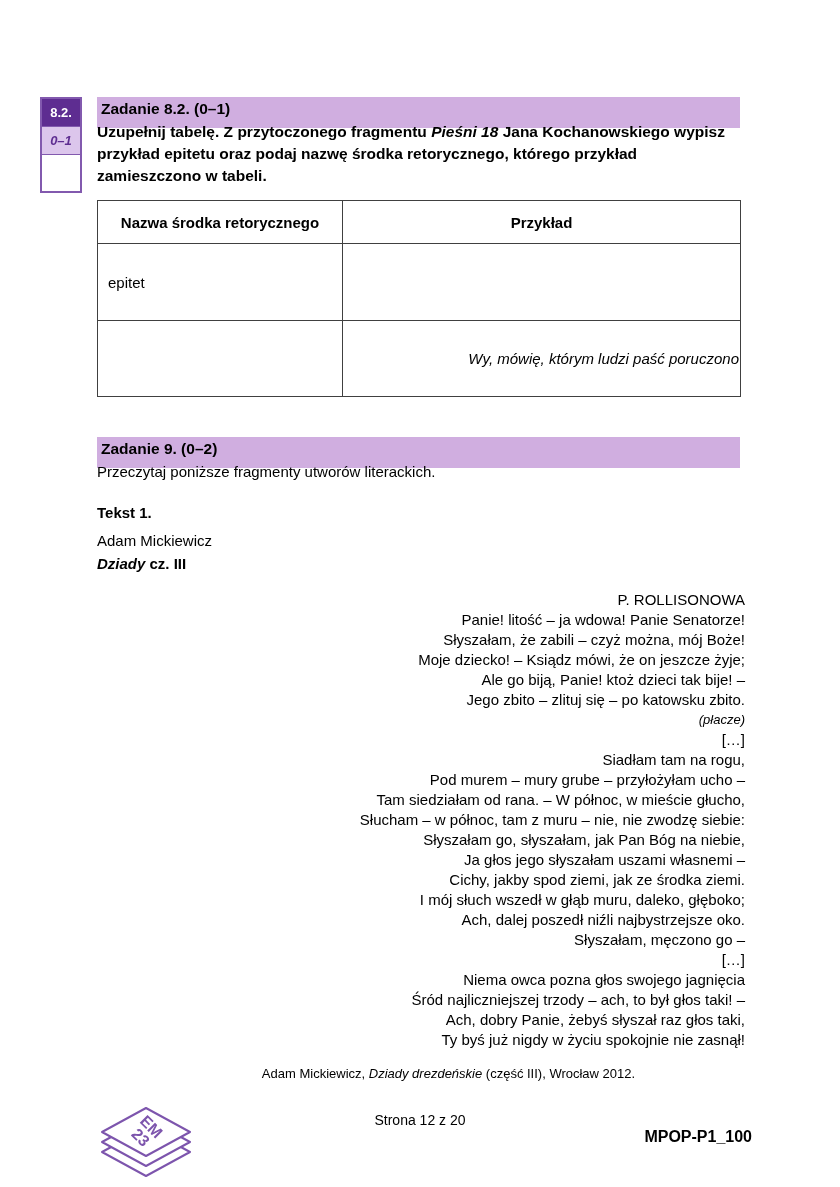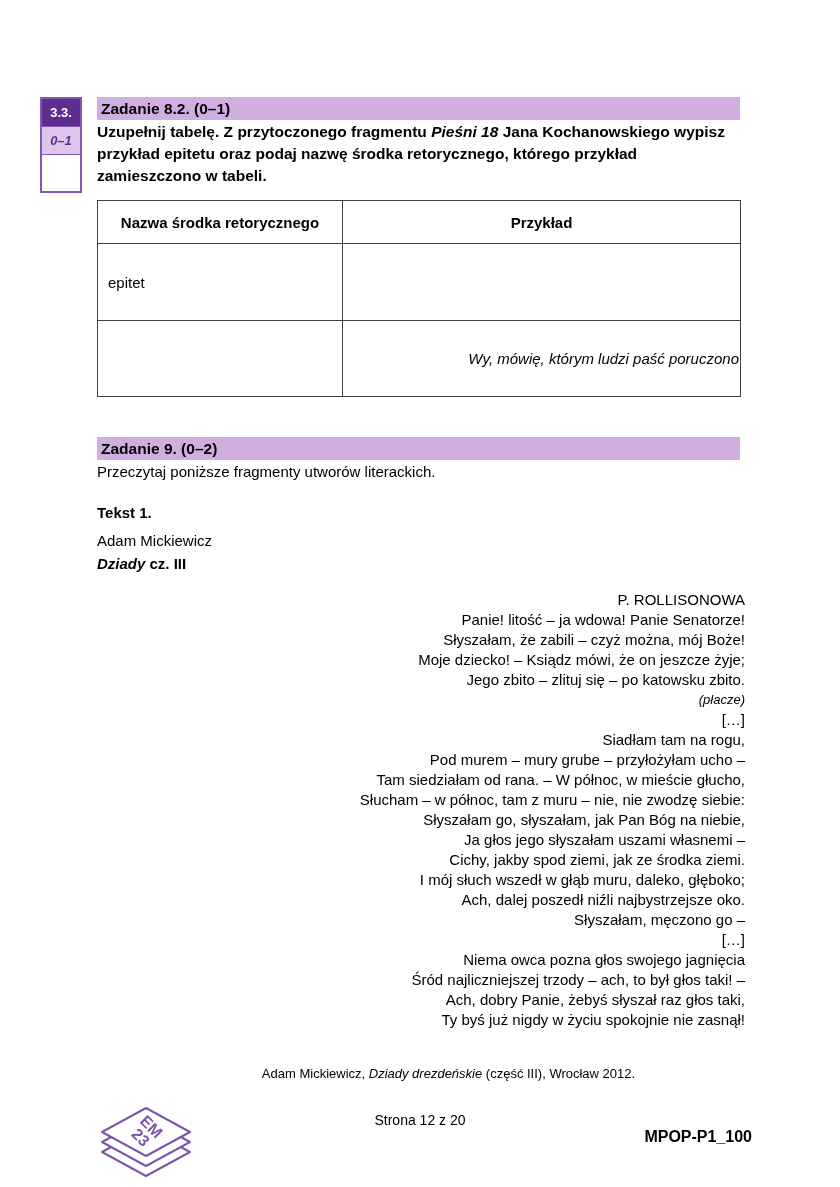--- a/index.html
+++ b/index.html
@@ -16,21 +16,21 @@
     border:2px solid #8259ae;box-sizing:border-box;
     text-align:center;font-weight:bold;font-size:13px;
   }
   .marker-id{background:#5e2d91;color:#ffffff;height:27px;line-height:27px;}
   .marker-pts{background:#dcc6ec;color:#5e2d91;height:27px;line-height:27px;
     border-top:1px solid #8259ae;border-bottom:1px solid #8259ae;font-style:italic;}
   .marker-empty{background:#ffffff;height:36px;}
 
   
   .band{
-    left:97px;width:643px;height:23px;line-height:23px;
+    left:97px;width:643px;height:31px;line-height:23px;
     background:#d0aee0;font-weight:bold;font-size:15.5px;
     padding-left:4px;box-sizing:border-box;
   }
   .band82{top:97px;}
   .band9{top:437px;}
 
   
   .instr{
     left:97px;top:121px;width:648px;margin:0;
     font-weight:bold;font-size:15.5px;line-height:22px;
@@ -72,21 +72,21 @@
 
   
   .logo{left:98px;top:1102px;width:96px;height:84px;}
   .page-num{left:0;top:1112px;width:840px;text-align:center;font-size:14px;}
   .doc-code{right:88px;top:1128px;font-size:16px;font-weight:bold;}
 </style>
 </head>
 <body>
 
 <div class="abs marker">
-  <div class="marker-id">3.3.</div>
+  <div class="marker-id">8.2.</div>
   <div class="marker-pts">0–1</div>
   <div class="marker-empty"></div>
 </div>
 
 <div class="abs band band82">Zadanie 8.2. (0–1)</div>
 
 <p class="abs instr"><span>Uzupełnij tabelę. Z przytoczonego fragmentu </span><span class="it">Pieśni 18</span><span> Jana Kochanowskiego wypisz przykład epitetu oraz podaj nazwę środka retorycznego, którego przykład zamieszczono w tabeli.</span></p>
 
 <table class="abs tbl">
   <tbody>
@@ -109,20 +109,21 @@
 <p class="abs plain przeczytaj">Przeczytaj poniższe fragmenty utworów literackich.</p>
 <p class="abs plain tekst1">Tekst 1.</p>
 <p class="abs plain author">Adam Mickiewicz</p>
 <p class="abs plain title"><span class="bi">Dziady</span><span> cz. III</span></p>
 
 <div class="abs poem">
   <div class="poem-line ind1">P. ROLLISONOWA</div>
   <div class="poem-line">Panie! litość – ja wdowa! Panie Senatorze!</div>
   <div class="poem-line">Słyszałam, że zabili – czyż można, mój Boże!</div>
   <div class="poem-line">Moje dziecko! – Ksiądz mówi, że on jeszcze żyje;</div>
+  <div class="poem-line">Ale go biją, Panie! ktoż dzieci tak bije! –</div>
   <div class="poem-line">Jego zbito – zlituj się – po katowsku zbito.</div>
   <div class="poem-line ind1 stage">(płacze)</div>
   <div class="poem-line">[…]</div>
   <div class="poem-line ind2">Siadłam tam na rogu,</div>
   <div class="poem-line">Pod murem – mury grube – przyłożyłam ucho –</div>
   <div class="poem-line">Tam siedziałam od rana. – W północ, w mieście głucho,</div>
   <div class="poem-line">Słucham – w północ, tam z muru – nie, nie zwodzę siebie:</div>
   <div class="poem-line">Słyszałam go, słyszałam, jak Pan Bóg na niebie,</div>
   <div class="poem-line">Ja głos jego słyszałam uszami własnemi –</div>
   <div class="poem-line">Cichy, jakby spod ziemi, jak ze środka ziemi.</div>

